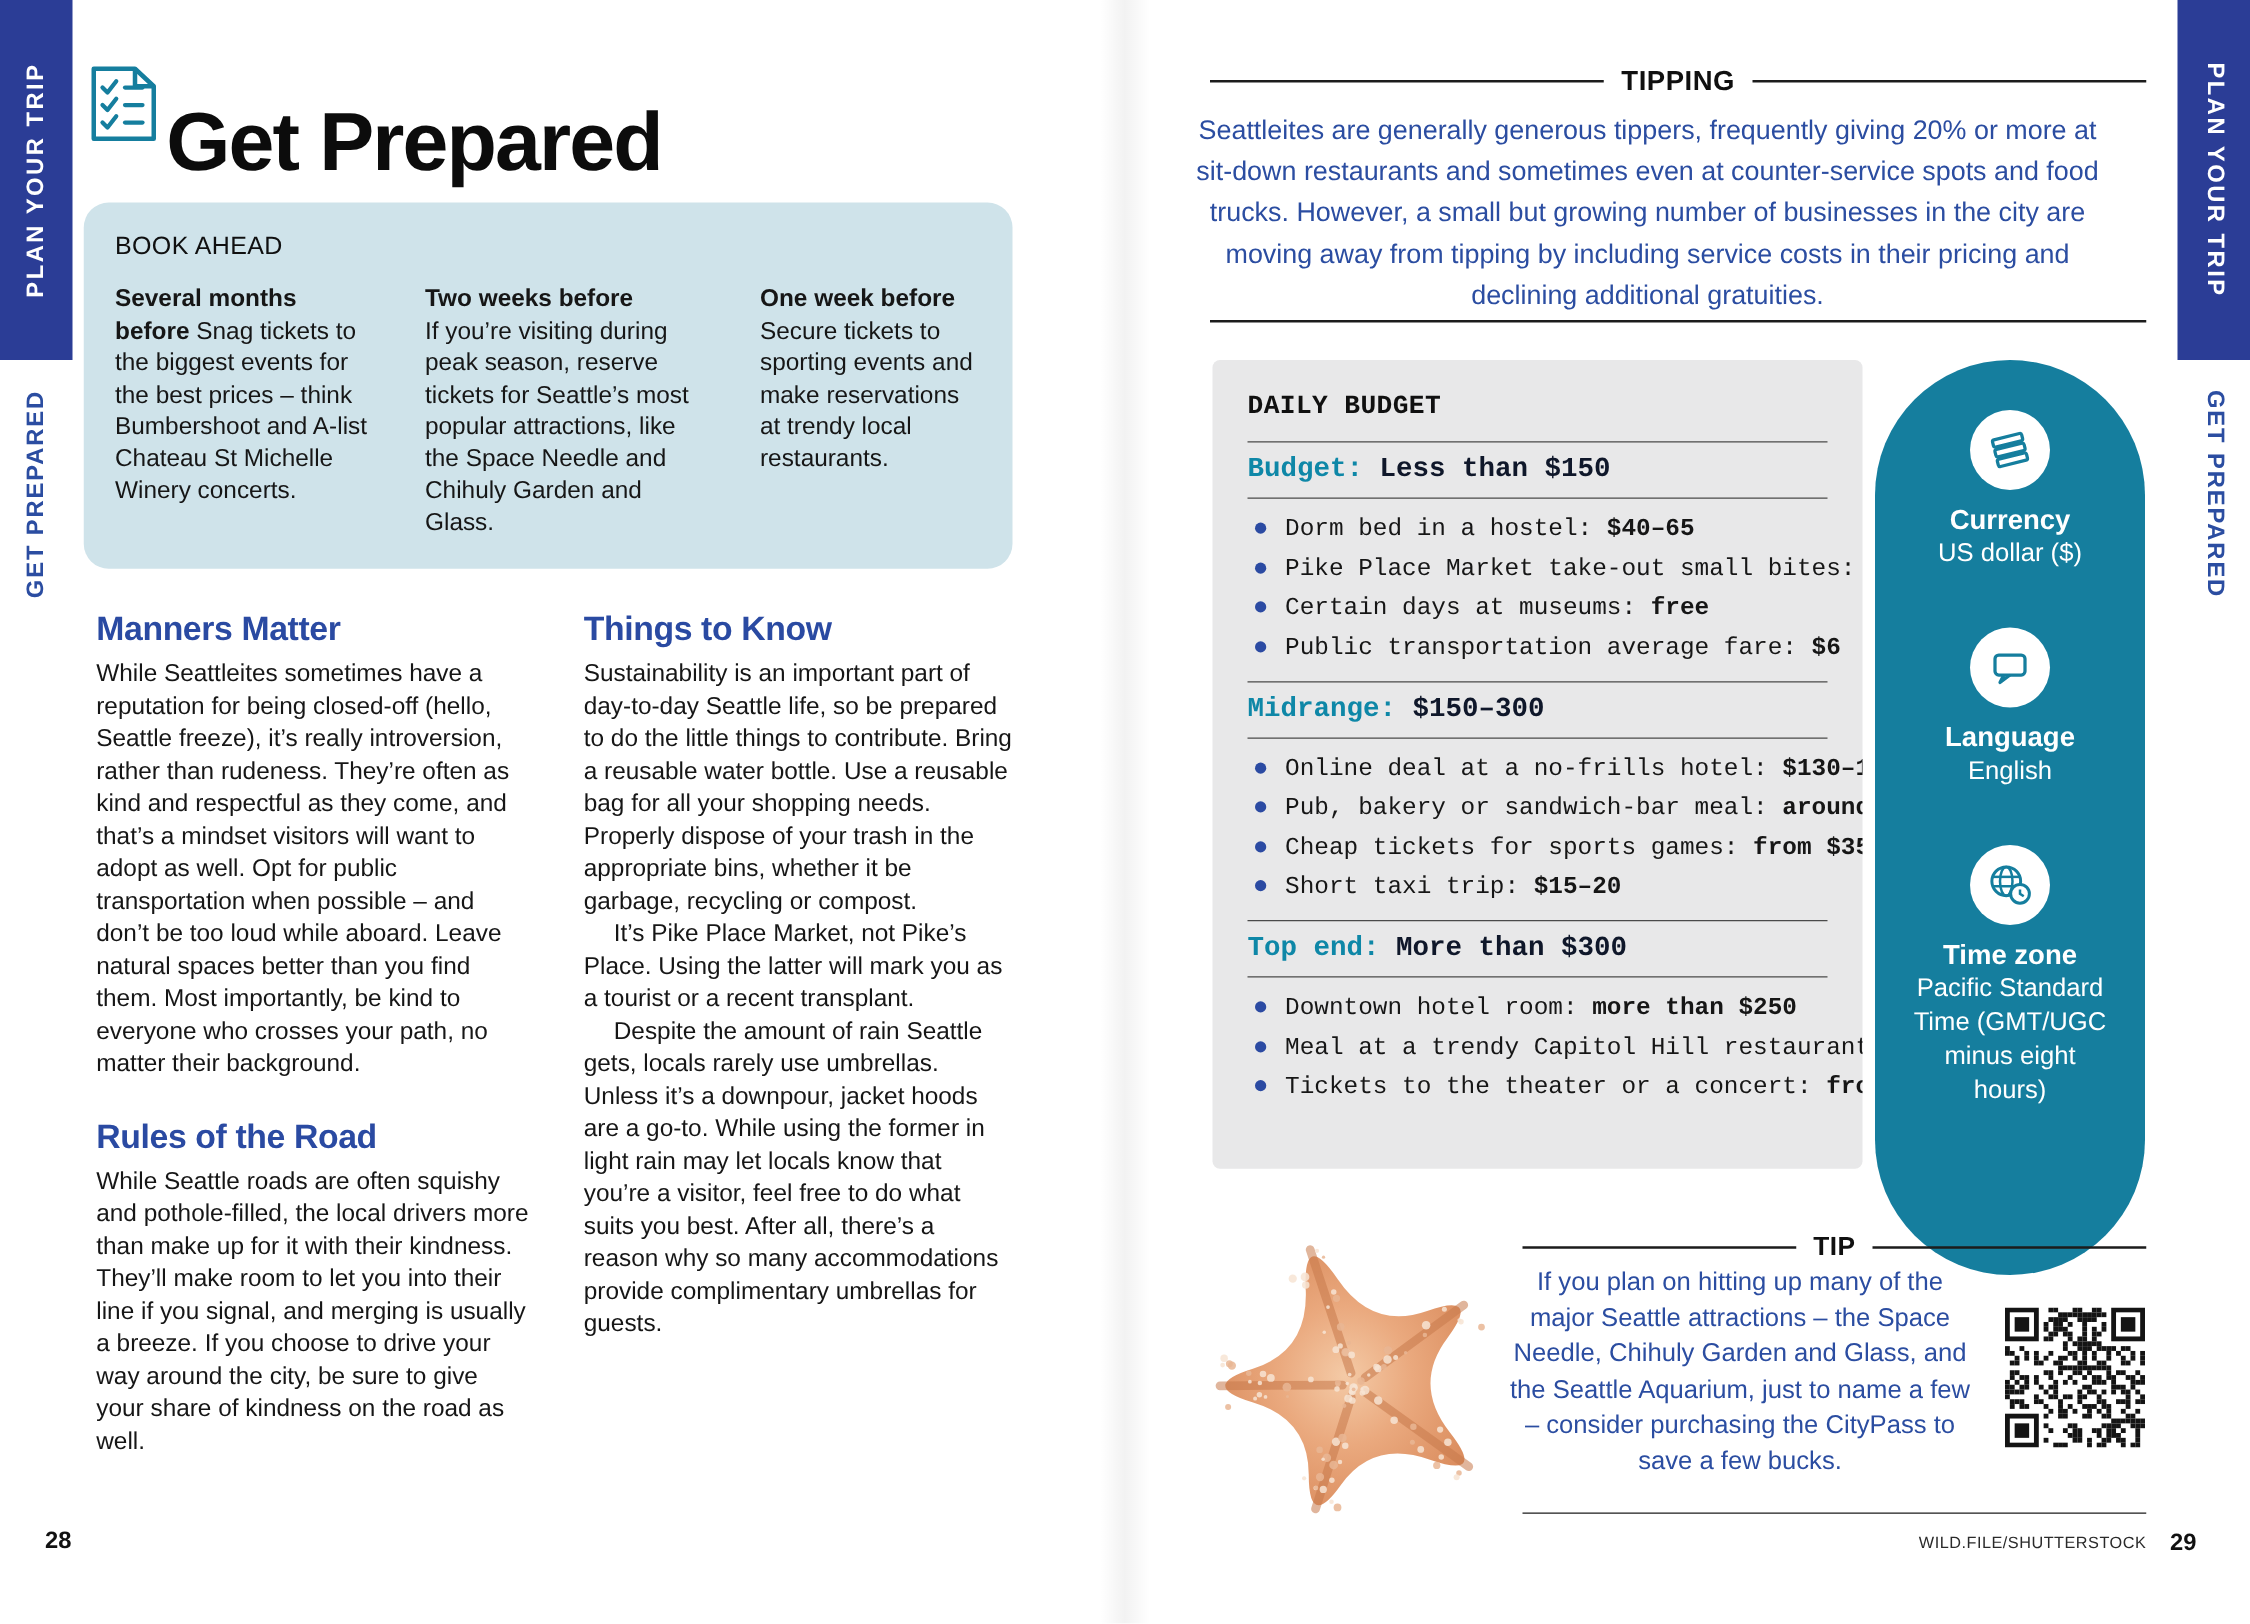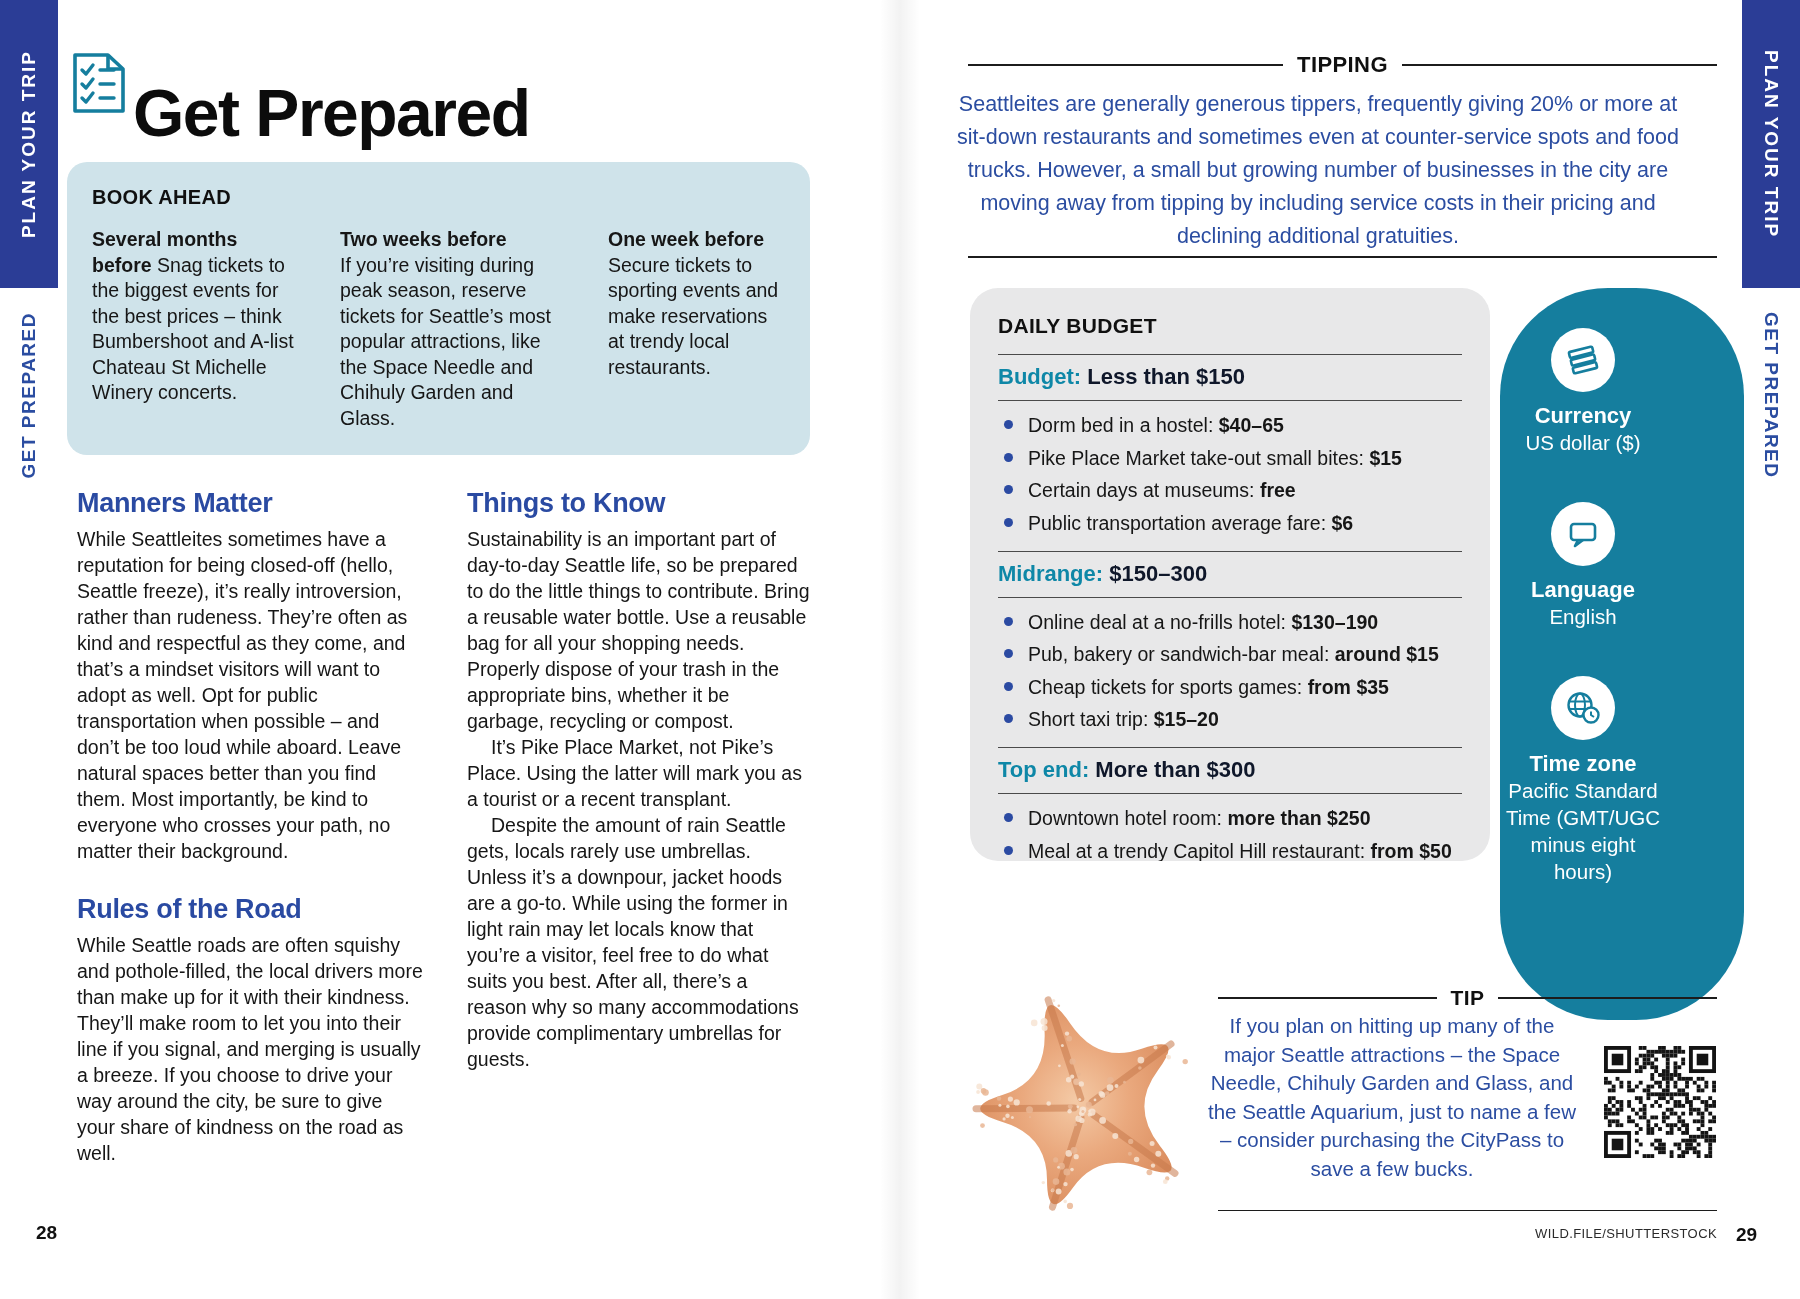--- a/index.html
+++ b/index.html
@@ -15,21 +15,21 @@
   .vdown{writing-mode:vertical-rl;}
   .bar span{color:#ffffff;font-weight:bold;font-size:19px;letter-spacing:2px;white-space:nowrap;}
   .side-label{position:absolute;width:58px;top:306px;height:178px;display:flex;align-items:center;justify-content:center;}
   .side-label span{color:#2b4da1;font-weight:bold;font-size:19px;letter-spacing:1.5px;white-space:nowrap;}
   .side-label.l{left:0;}
   .side-label.r{left:1742px;}
   
   .title{position:absolute;left:133px;top:36px;font-size:66px;font-weight:bold;letter-spacing:-1.5px;color:#0c0c0c;line-height:1;}
   .chk-icon{position:absolute;left:70px;top:50px;}
   .book-ahead{position:absolute;left:67px;top:162px;width:743px;height:293px;background:#cfe3ea;border-radius:20px;box-sizing:border-box;padding:24px 24px 20px 25px;}
-  .ba-head{font-size:20px;font-weight:bold;letter-spacing:0.3px;color:#101010;margin-bottom:18px;}
+  .ba-head{font-size:20px;font-weight:normal;letter-spacing:0.3px;color:#101010;margin-bottom:18px;}
   .ba-cols{display:grid;grid-template-columns:205px 225px 178px;column-gap:0;justify-content:space-between;}
   .ba-col{font-size:19.5px;line-height:25.5px;color:#161616;}
   .ba-col b{font-weight:bold;}
   .col{position:absolute;top:488px;}
   .colA{left:77px;width:346px;}
   .colB{left:467px;width:344px;}
   .col h2{margin:0 0 7px 0;font-size:27px;font-weight:bold;color:#2a4aa2;letter-spacing:-0.3px;}
   .col h2.mt{margin-top:30px;}
   .col p{margin:0;font-size:19.5px;line-height:26px;color:#161616;}
   .col p.ind{text-indent:24px;}
@@ -39,34 +39,34 @@
   
   .rule-head{position:absolute;display:flex;align-items:center;gap:14px;}
   .rule-head .hline{flex:1;height:0;border-top:2px solid #1c1c1c;}
   .rule-head .hlabel{font-size:22px;font-weight:bold;letter-spacing:0.4px;color:#101010;white-space:nowrap;}
   .tipping-head{left:968px;top:52px;width:749px;}
   .tipping-body{position:absolute;left:955px;top:88px;width:726px;text-align:center;
                 font-size:21.5px;line-height:33px;color:#2b4da1;}
   .divider{position:absolute;height:0;border-top:2px solid #1c1c1c;}
   .div-tipping{left:968px;top:256px;width:749px;}
   
-  .budget{position:absolute;left:970px;top:288px;width:520px;height:573px;background:#e8e8e9;border-radius:28px;
-          box-sizing:border-box;padding:26px 22px 10px 28px;overflow:hidden;}
+  .budget{position:absolute;left:970px;top:288px;width:520px;height:647px;background:#e8e8e9;border-radius:6px;
+          box-sizing:border-box;padding:26px 22px 10px 28px;overflow:hidden;font-family:Liberation Mono, monospace;}
   .budget h3{margin:0 0 16px 0;font-size:21px;font-weight:bold;letter-spacing:0.3px;color:#101010;}
   .b-rule{border-top:1.5px solid #4a4a4a;height:0;margin-right:6px;}
   .tier-head{padding:9px 0 10px 0;font-size:22px;}
   .tier-head .tl{color:#0e87a7;font-weight:bold;}
   .tier-head .tr{color:#0f172a;font-weight:bold;}
   .budget ul{list-style:none;margin:13px 0 16px 0;padding:0;}
   .budget li{position:relative;padding-left:30px;margin-bottom:9.5px;font-size:19.5px;color:#161616;white-space:nowrap;}
   .budget li::before{content:"";position:absolute;left:6px;top:6px;width:9px;height:9px;border-radius:50%;background:#2b4aa2;}
   .budget li .bv{font-weight:bold;}
   
-  .pill{position:absolute;left:1500px;top:288px;width:244px;height:732px;background:#157e9e;border-radius:108px;
-        display:flex;flex-direction:column;align-items:flex-start;box-sizing:border-box;padding-top:40px;}
+  .pill{position:absolute;left:1500px;top:288px;width:216px;height:732px;background:#157e9e;border-radius:108px;
+        display:flex;flex-direction:column;align-items:center;box-sizing:border-box;padding-top:40px;}
   .fact{display:flex;flex-direction:column;align-items:center;}
   .fact + .fact{margin-top:46px;}
   .fact .circ{width:64px;height:64px;border-radius:50%;background:#ffffff;display:flex;align-items:center;justify-content:center;margin-bottom:11px;}
   .fact .flabel{color:#ffffff;font-weight:bold;font-size:22px;line-height:26px;}
   .fact .fvalue{color:#ffffff;font-size:20.5px;line-height:27px;text-align:center;width:166px;}
   
   .tip-head{left:1218px;top:986px;width:499px;}
   .tip-head .hlabel{font-size:21px;}
   .tip-body{position:absolute;left:1202px;top:1012px;width:380px;text-align:center;
             font-size:20.5px;line-height:28.5px;color:#2b4da1;}

